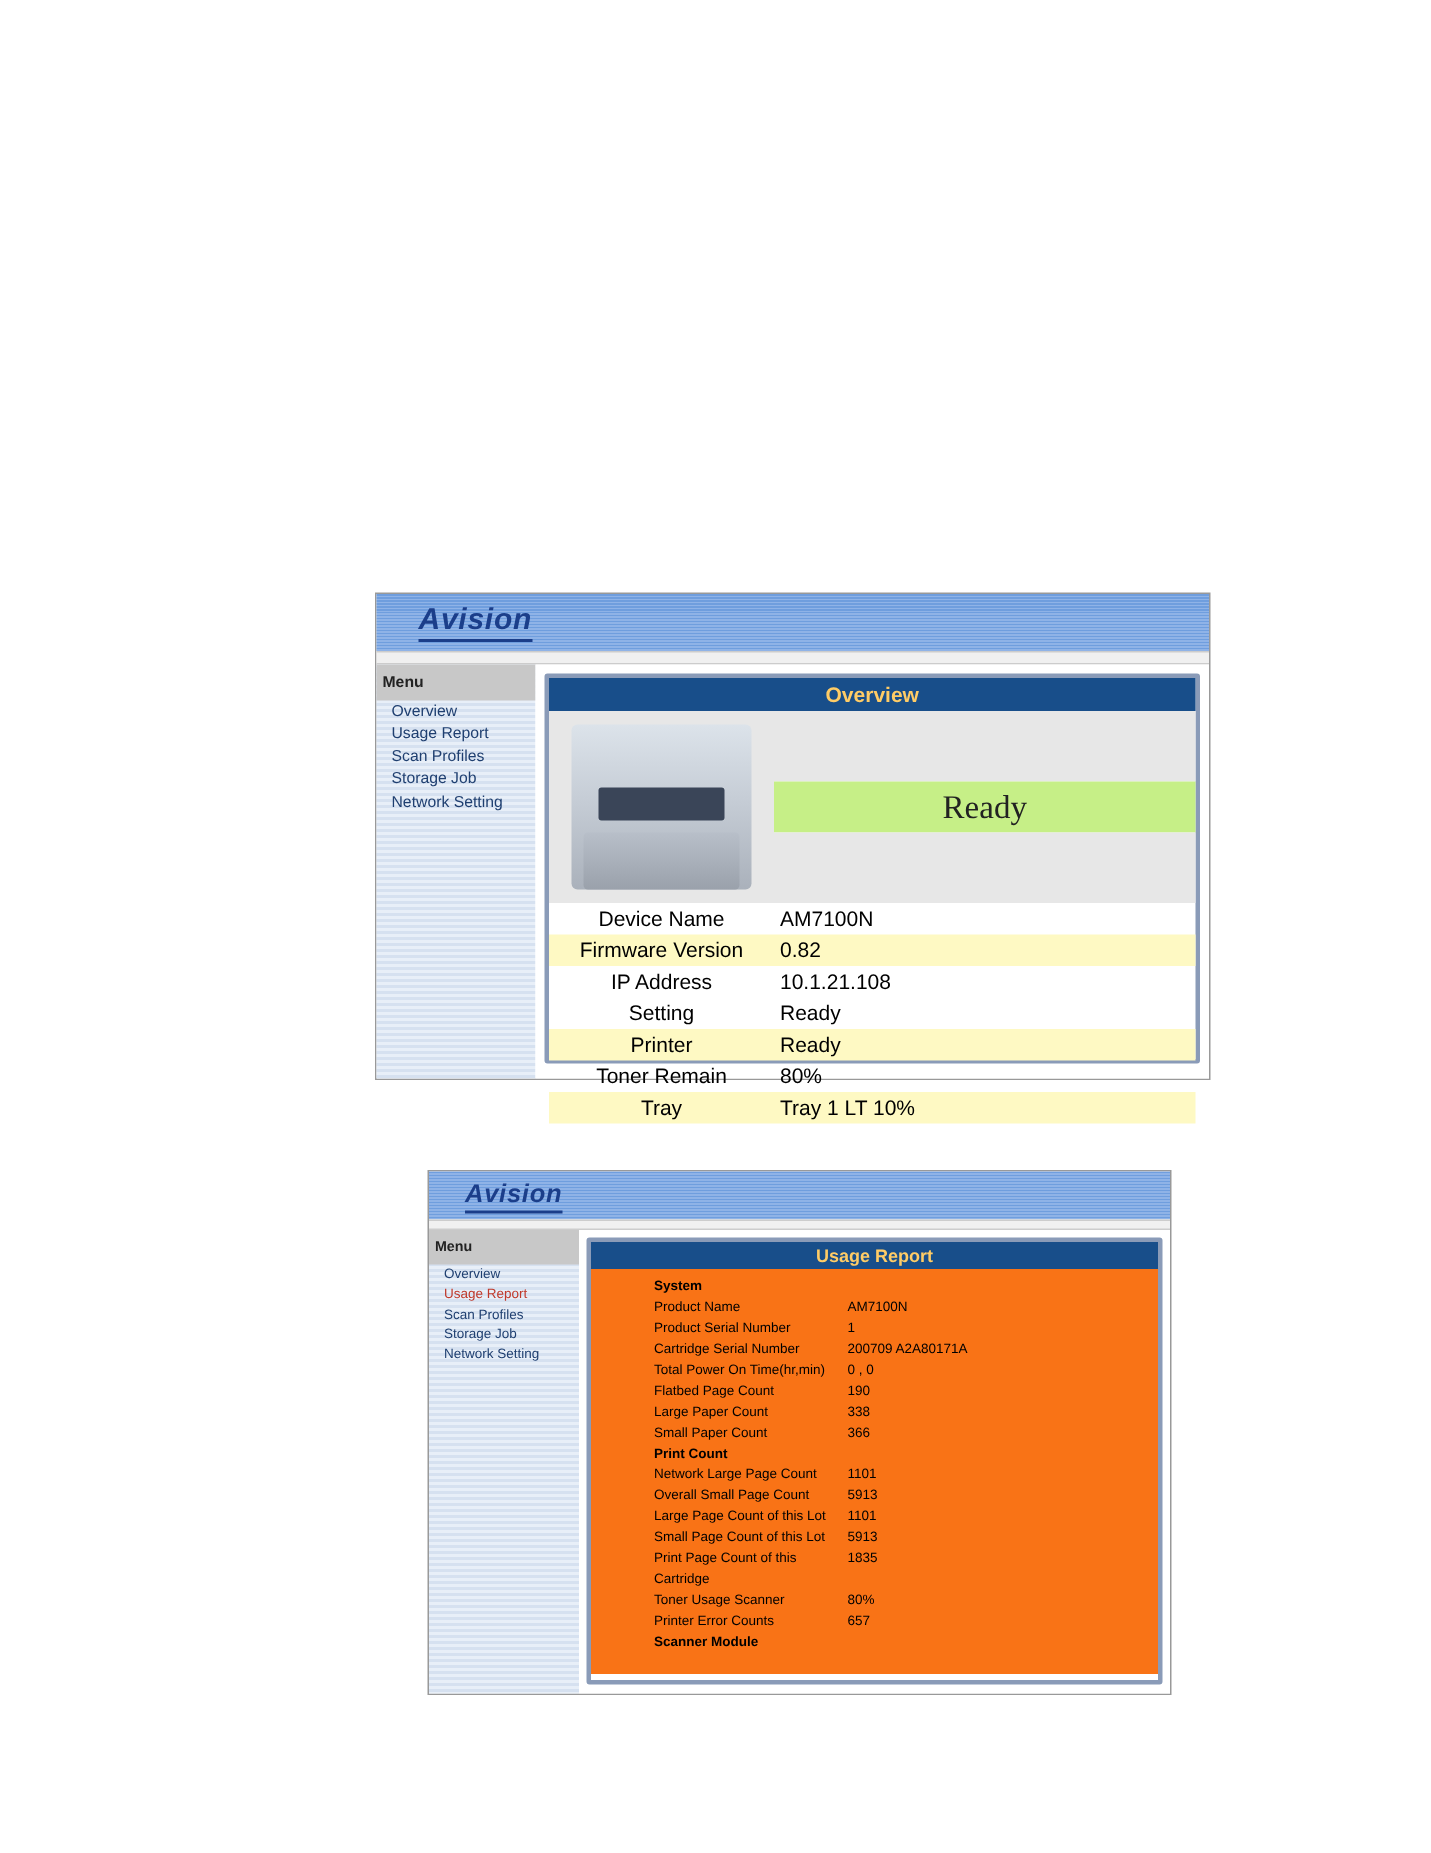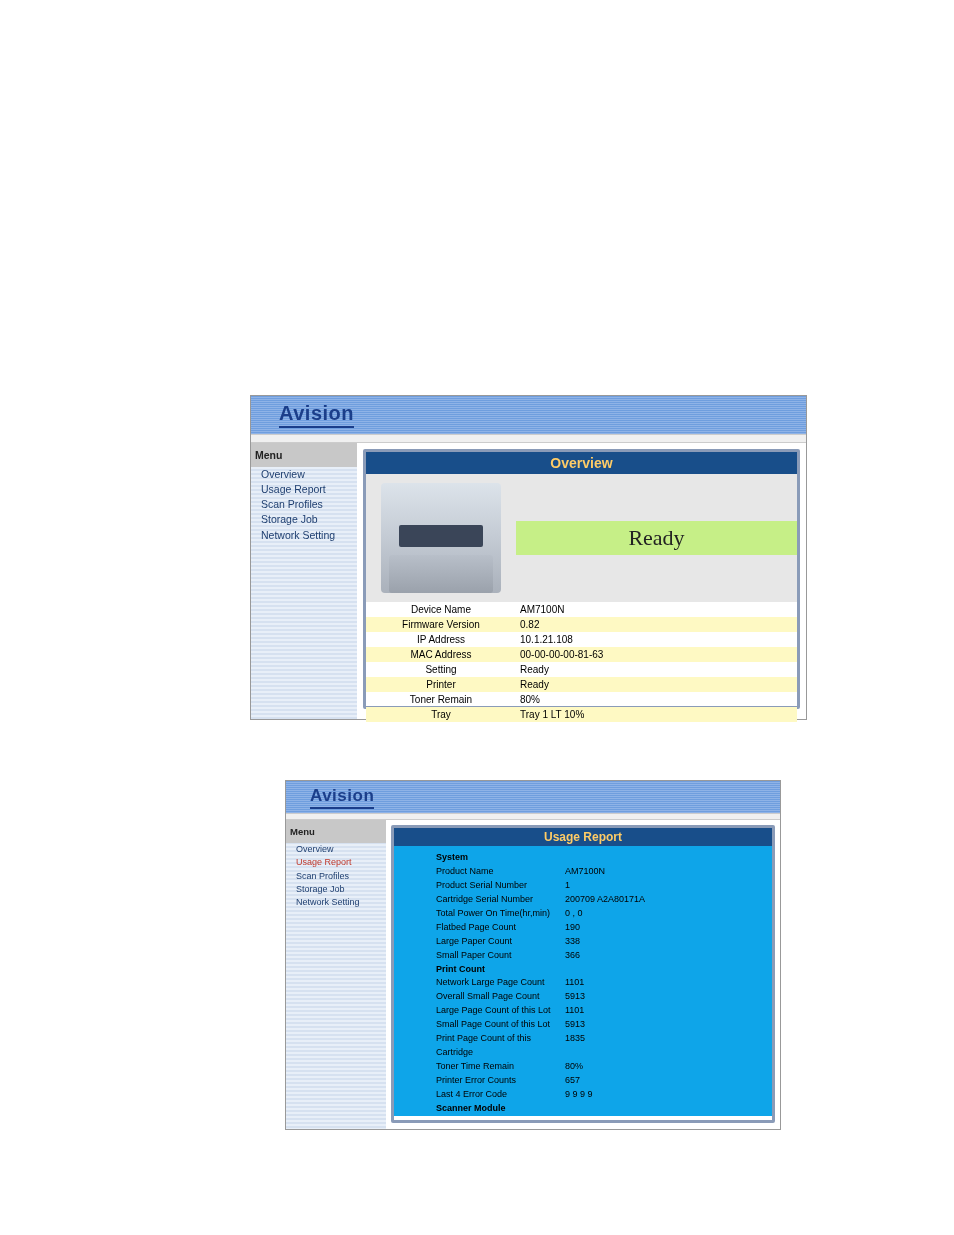--- a/index.html
+++ b/index.html
@@ -26,20 +26,21 @@
       #6f9ede 0px, #6f9ede 1px,
       #8fb3e7 1px, #8fb3e7 2px
     );
     display: flex;
     align-items: center;
     padding-left: 28px;
   }
   .shot-2 .topbar { height: 32px; padding-left: 24px; }
   .avision {
     font-weight: bold;
+    font-style: italic;
     color: #1b3e8a;
     font-size: 20px;
     letter-spacing: 0.5px;
     border-bottom: 2px solid #1b3e8a;
     padding-bottom: 1px;
   }
   .shot-2 .avision { font-size: 17px; }
 
   .shot .sep {
     height: 9px;
@@ -168,39 +169,39 @@
   .status-bot-fill {
     flex: 1;
     background: #e7e7e7;
   }
 
   .info-rows {
     width: 100%;
   }
   .info-rows .row {
     display: flex;
-    font-size: 10px;
+    font-size: 14px;
     line-height: 1.5;
     justify-content: flex-end;
   }
   .info-rows .row .k {
     width: 150px;
     text-align: center;
     padding: 0 8px;
   }
   .info-rows .row .v {
     flex: 1;
     padding-left: 4px;
     text-align: left;
   }
   .info-rows .row.alt { background: #fef9c3; }
 
   
   .ur-body {
-    background: #0ea5e9;
+    background: #f97316;
     height: calc(100% - 22px);
     overflow: hidden;
     padding: 2px 0;
   }
   .ur-row {
     display: flex;
     font-size: 9px;
     line-height: 1.55;
     padding: 0 4px;
   }
@@ -256,24 +257,20 @@
               <div class="v">AM7100N</div>
             </div>
           <div class="row alt">
               <div class="k">Firmware Version</div>
               <div class="v">0.82</div>
             </div>
           <div class="row">
               <div class="k">IP Address</div>
               <div class="v">10.1.21.108</div>
             </div>
-          <div class="row alt">
-              <div class="k">MAC Address</div>
-              <div class="v">00-00-00-00-81-63</div>
-            </div>
           <div class="row">
               <div class="k">Setting</div>
               <div class="v">Ready</div>
             </div>
           <div class="row alt">
               <div class="k">Printer</div>
               <div class="v">Ready</div>
             </div>
           <div class="row">
               <div class="k">Toner Remain</div>
@@ -360,30 +357,26 @@
             </div>
           <div class="ur-row">
               <div class="k">Small Page Count of this Lot</div>
               <div class="v">5913</div>
             </div>
           <div class="ur-row">
               <div class="k">Print Page Count of this Cartridge</div>
               <div class="v">1835</div>
             </div>
           <div class="ur-row">
-              <div class="k">Toner Time Remain</div>
+              <div class="k">Toner Usage Scanner</div>
               <div class="v">80%</div>
             </div>
           <div class="ur-row">
               <div class="k">Printer Error Counts</div>
               <div class="v">657</div>
-            </div>
-          <div class="ur-row">
-              <div class="k">Last 4 Error Code</div>
-              <div class="v">9 9 9 9</div>
             </div>
 
           <div class="ur-row section">
               <div class="k">Scanner Module</div>
               <div class="v"></div>
             </div>
 
         </div>
       </div>
     </div>

